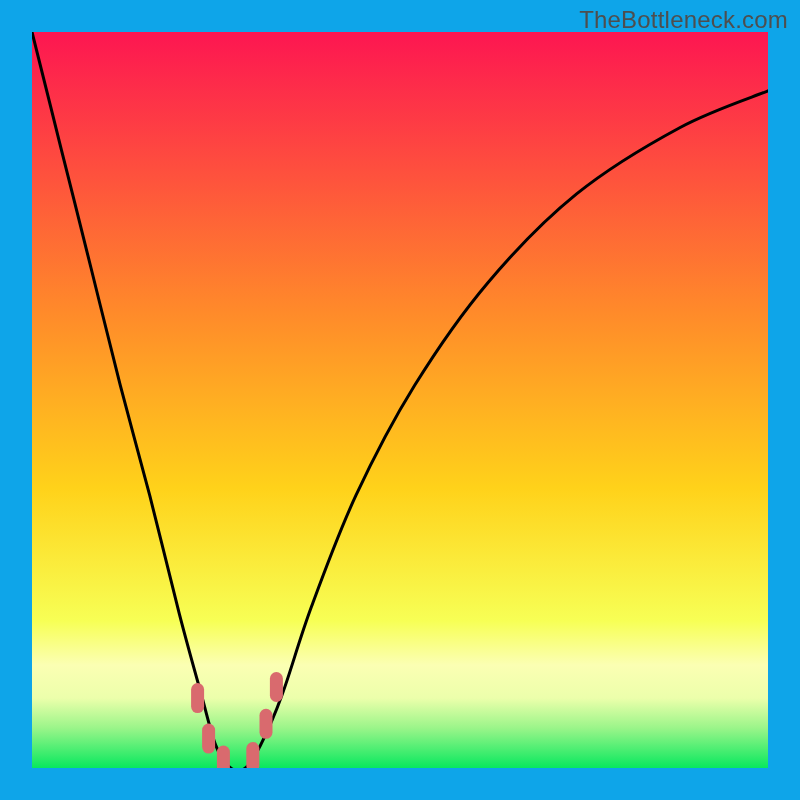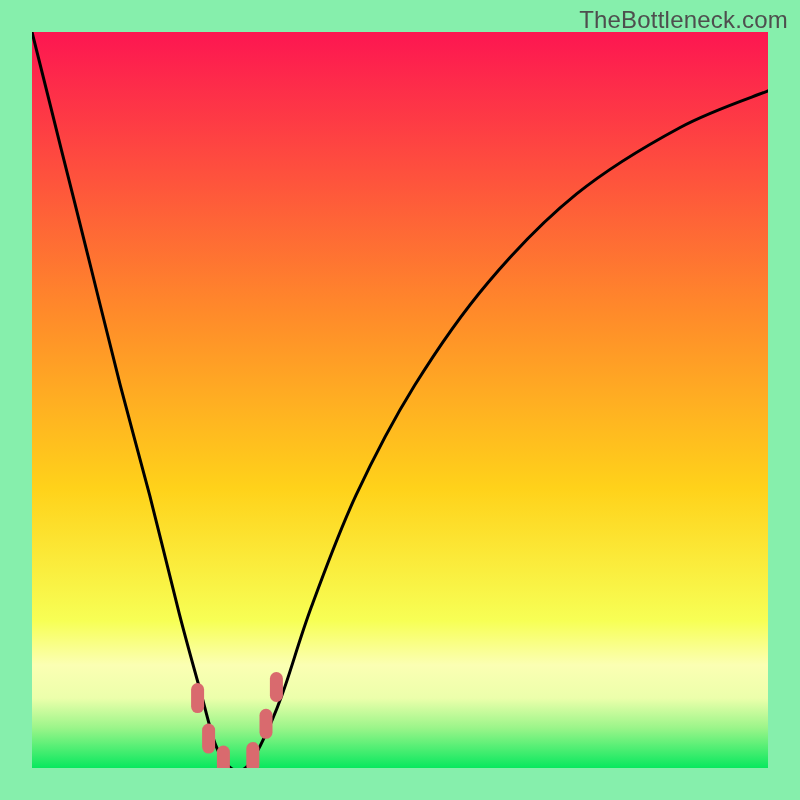--- a/index.html
+++ b/index.html
@@ -7,21 +7,21 @@
     padding: 0;
     width: 800px;
     height: 800px;
     overflow: hidden;
     background: #000;
     font-family: Arial, Helvetica, sans-serif;
   }
   .frame {
     position: absolute;
     inset: 0;
-    background: #86efac;
+    background: #0ea5e9;
   }
   .plot {
     position: absolute;
     left: 32px;
     top: 32px;
     width: 736px;
     height: 736px;
     overflow: hidden;
   }
   .watermark {

